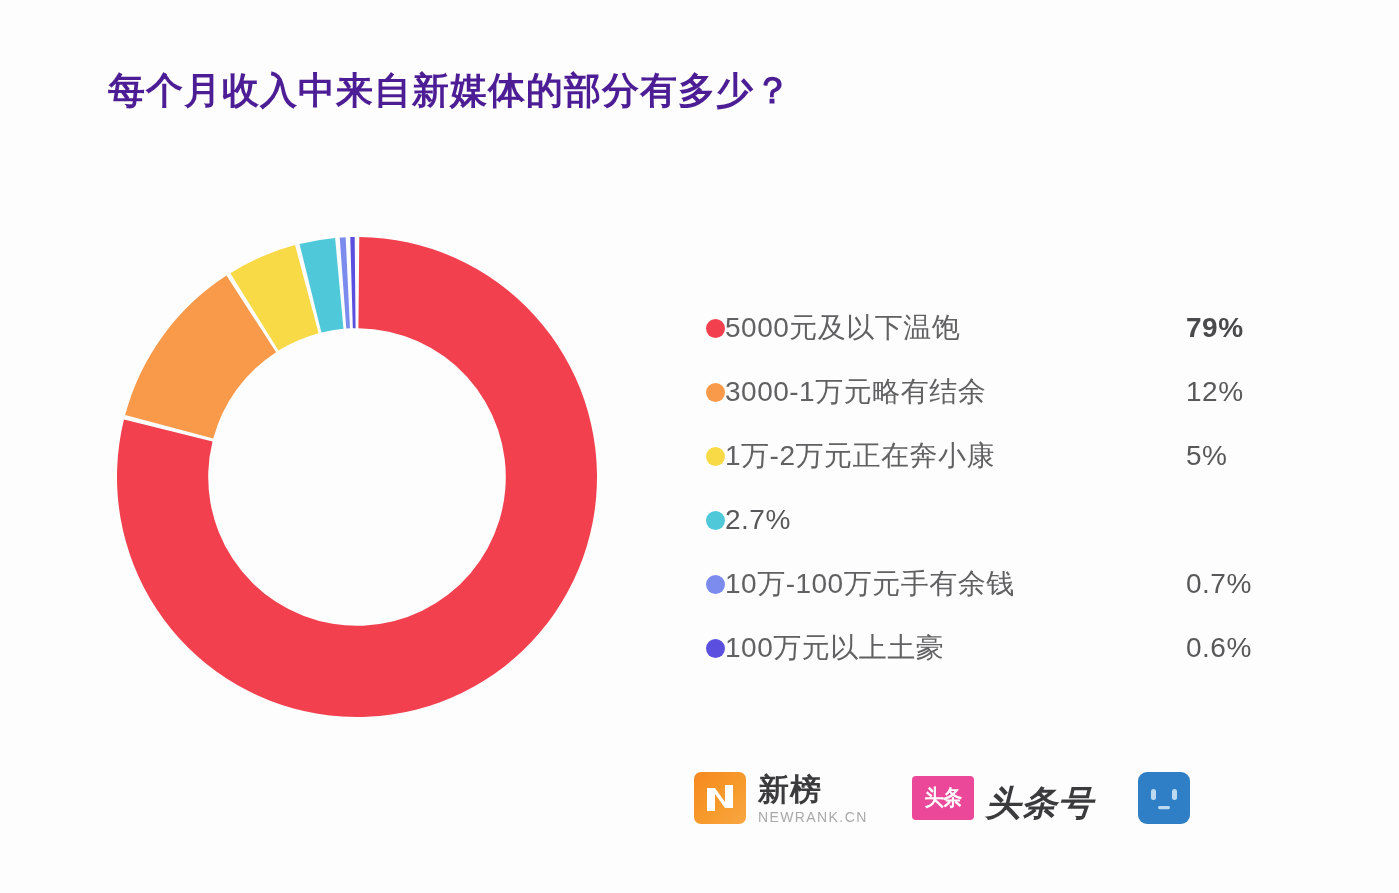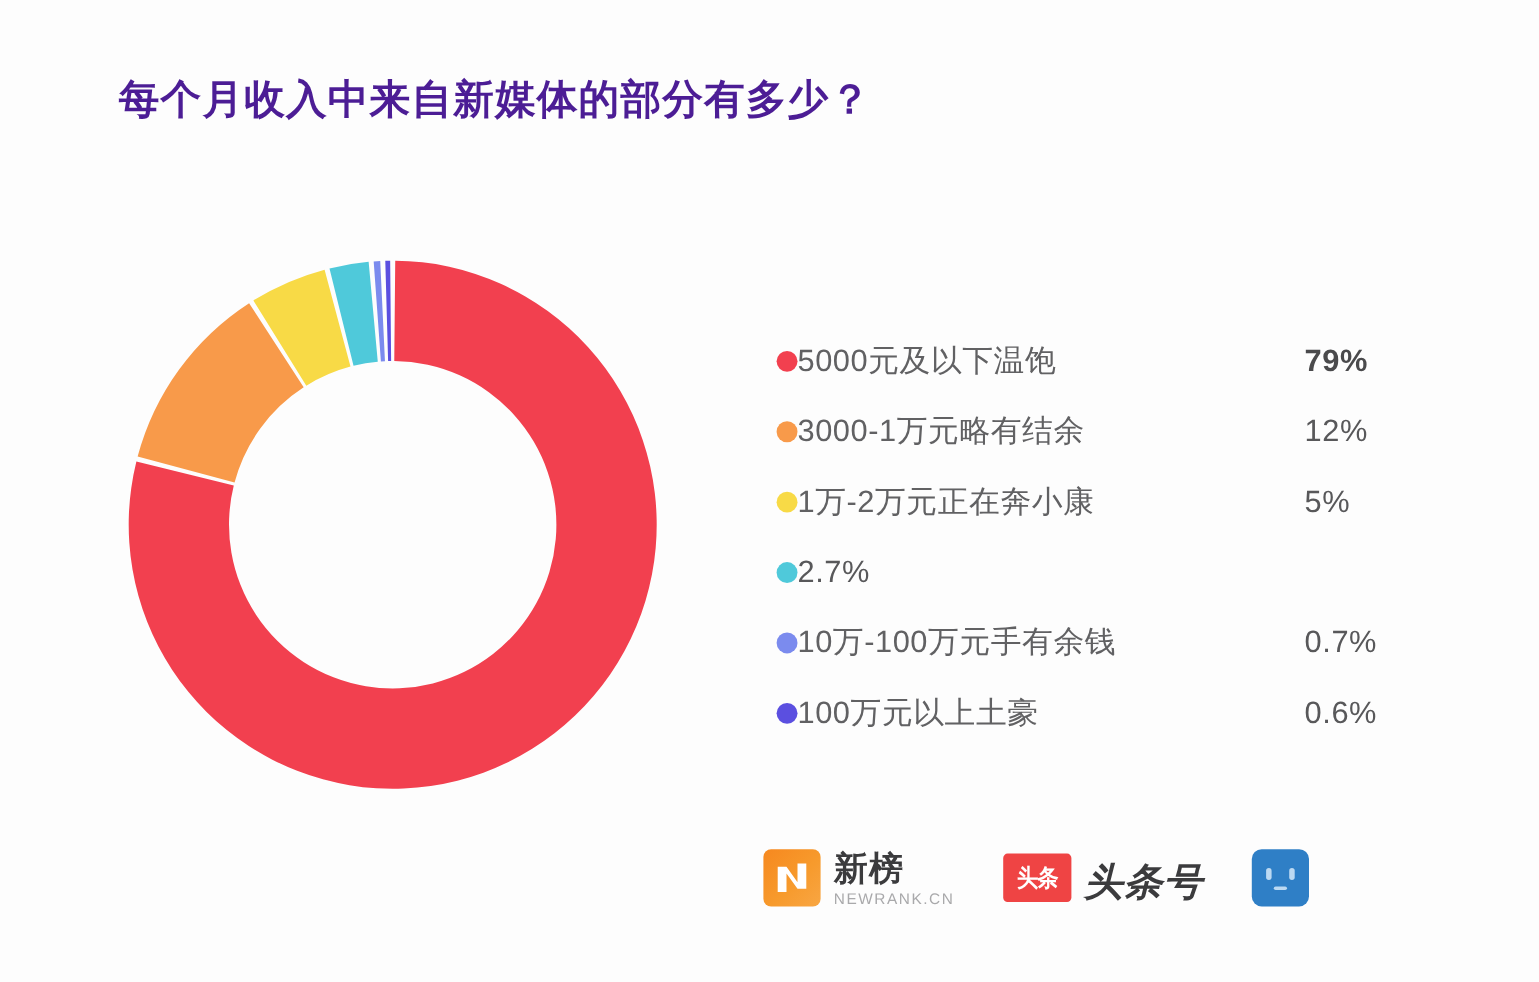--- a/index.html
+++ b/index.html
@@ -118,21 +118,21 @@
     background: linear-gradient(135deg, #f6881f 0%, #f79a2c 55%, #f8a643 100%);
     overflow: hidden;
   }
   .mark-newrank svg { display:block; }
 
   
   .mark-toutiao {
     width: 62px;
     height: 44px;
     border-radius: 4px;
-    background: #ef4444;
+    background: #ec4899;
     display: flex;
     align-items: center;
     justify-content: center;
   }
   .mark-toutiao span {
     color: #ffffff;
     font-size: 22px;
     font-weight: bold;
     letter-spacing: -1px;
     line-height: 1;

